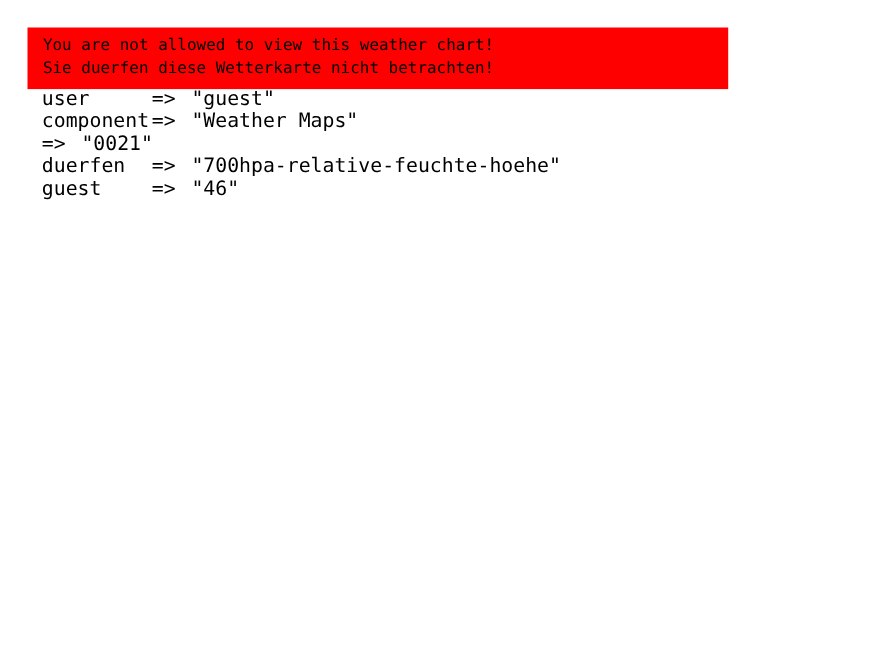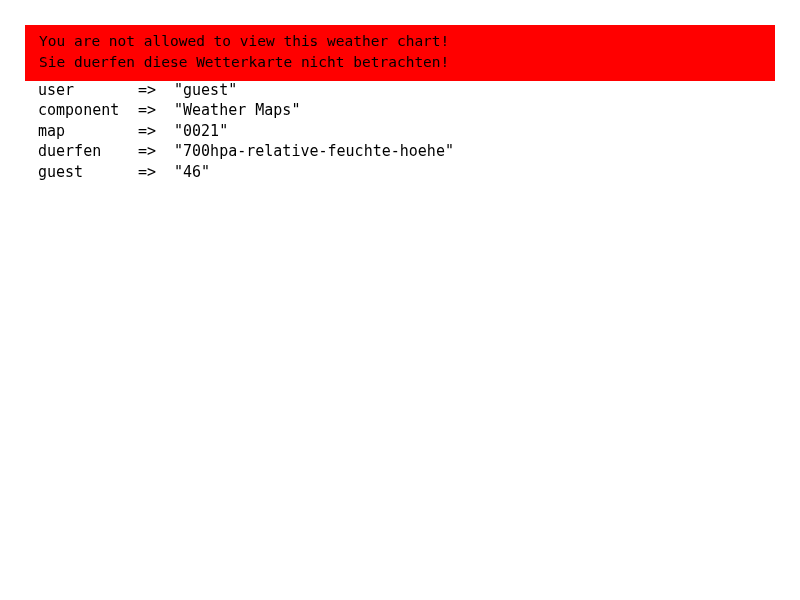--- a/index.html
+++ b/index.html
@@ -15,21 +15,21 @@
     overflow: hidden;
   }
   .page {
     position: relative;
     width: 800px;
     height: 600px;
   }
   .banner {
     position: absolute;
     left: 25px;
-    width: 750px;
+    width: 637px;
     box-sizing: border-box;
     padding: 6px 30px 8px 14px;
     font-size: 14.5px;
     line-height: 21px;
     white-space: nowrap;
   }
   .banner-error {
     top: 25px;
     background: #ff0000;
   }
@@ -37,21 +37,21 @@
     top: 198px;
     background: #00ff00;
   }
   .banner-line {
     display: block;
   }
   .params {
     position: absolute;
     left: 38px;
     top: 80px;
-    font-size: 15px;
+    font-size: 18px;
     line-height: 20.4px;
   }
   .param-row {
     display: flex;
     align-items: baseline;
     white-space: pre;
   }
   .param-key {
     display: inline-block;
     width: 100px;
@@ -90,21 +90,20 @@
       <span class="param-key">user</span>
       <span class="param-arrow">=&gt;</span>
       <span class="param-val">"guest"</span>
     </div>
     <div class="param-row">
       <span class="param-key">component</span>
       <span class="param-arrow">=&gt;</span>
       <span class="param-val">"Weather Maps"</span>
     </div>
     <div class="param-row">
-      <span class="param-key">map</span>
       <span class="param-arrow">=&gt;</span>
       <span class="param-val">"0021"</span>
     </div>
     <div class="param-row">
       <span class="param-key">duerfen</span>
       <span class="param-arrow">=&gt;</span>
       <span class="param-val">"700hpa-relative-feuchte-hoehe"</span>
     </div>
     <div class="param-row">
       <span class="param-key">guest</span>

